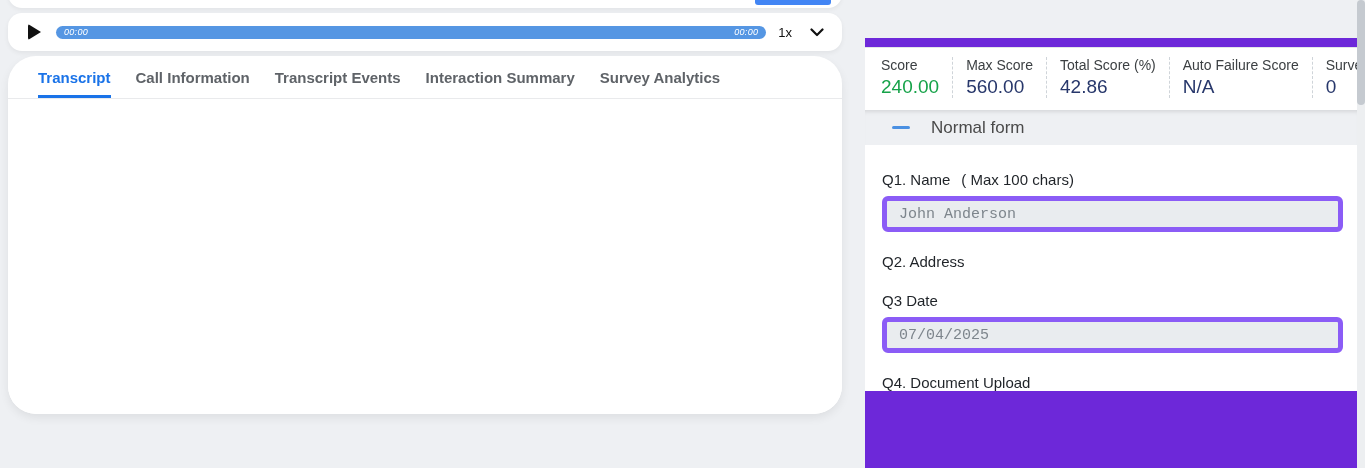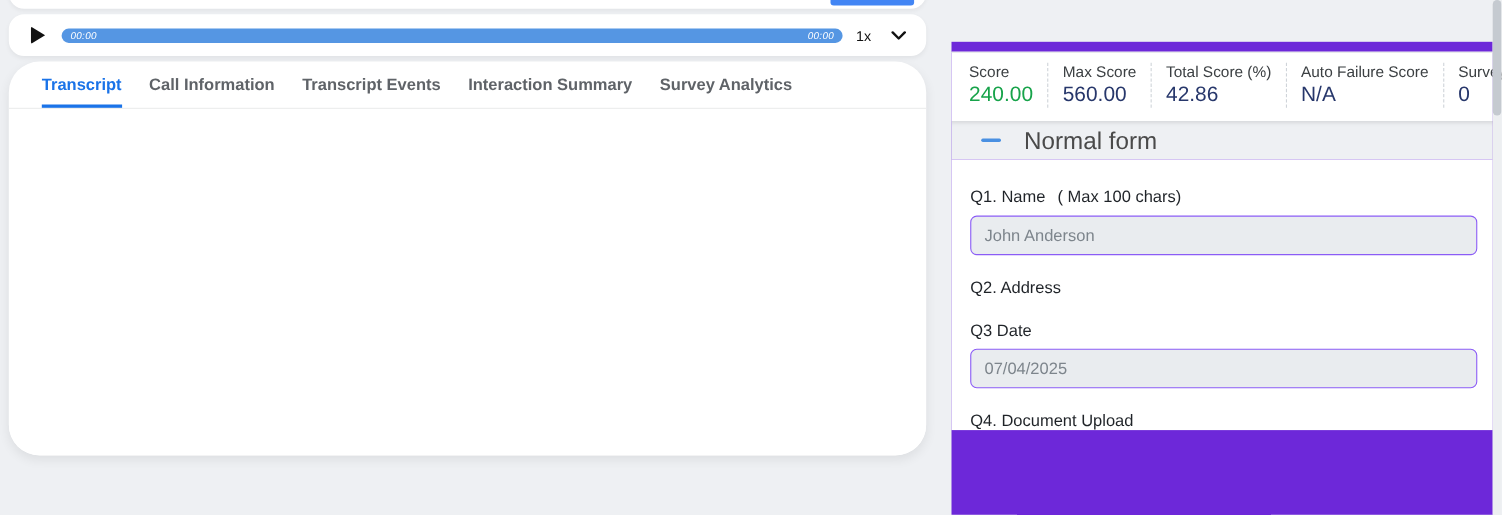--- a/index.html
+++ b/index.html
@@ -70,27 +70,27 @@
   .score-item + .score-item{ border-left:1px dashed #cfd4d9; }
   .score-label{ font-size:14px; color:#3c4043; margin-bottom:3px; white-space:nowrap; }
   .score-value{ font-size:19px; color:#27376b; white-space:nowrap; }
 
   .section-bar{
     display:flex; align-items:center; gap:21px;
     background:#eef0f3; height:35px; padding-left:27px; cursor:pointer;
     box-shadow:inset 0 5px 5px -4px rgba(0,0,0,.14);
   }
   .minus-icon{ width:18px; height:3px; background:#4a90e2; border-radius:2px; display:inline-block; }
-  .section-title{ font-size:22px; color:#4a4a4a; }
+  .section-title{ font-size:17px; color:#4a4a4a; }
 
   .form-area{ padding:26px 14px 0 17px; background:#fff; }
   .q-label-row{ display:flex; gap:11px; font-size:15px; color:#1f2328; margin-bottom:8px; }
   .q-input{
-    width:100%; height:36px; background:#e9ecef; border:1px solid #8b5cf6;
-    border-radius:6px; padding:0 12px; font-family:Liberation Sans, sans-serif;
+    width:100%; height:36px; background:#e9ecef; border:5px solid #8b5cf6;
+    border-radius:6px; padding:0 12px; font-family:Liberation Mono, monospace;
     font-size:15px; color:#7d858c;
   }
   .q-textarea{
     width:100%; height:105px; background:#e9ecef; border:1px solid #ced4da;
     border-radius:6px; padding:10px 12px; font-family:"Liberation Sans", sans-serif;
     font-size:15px; color:#7d858c; resize:vertical;
   }
   .q-block-2{ margin-top:21px; }
   .q-block-3{ margin-top:22px; }
   .q-block-4{ margin-top:21px; }

